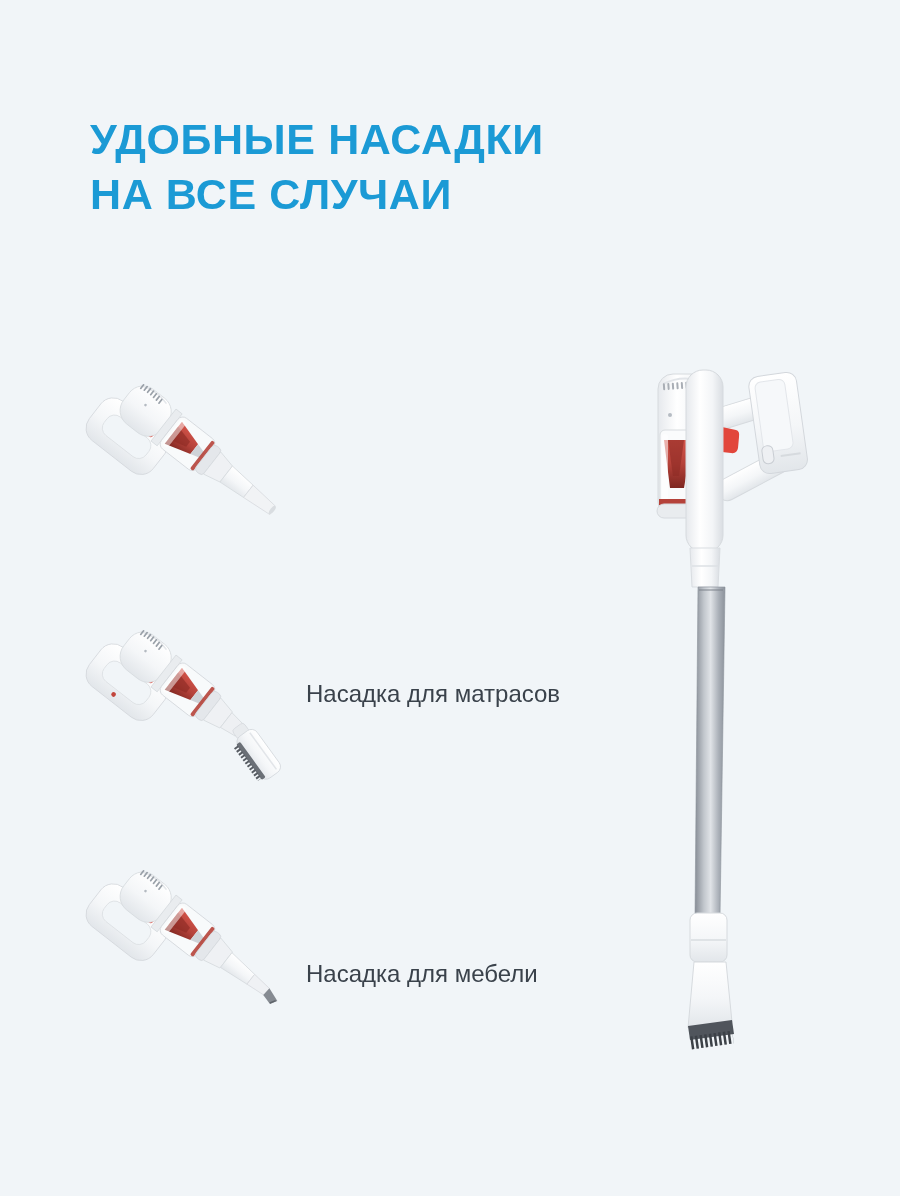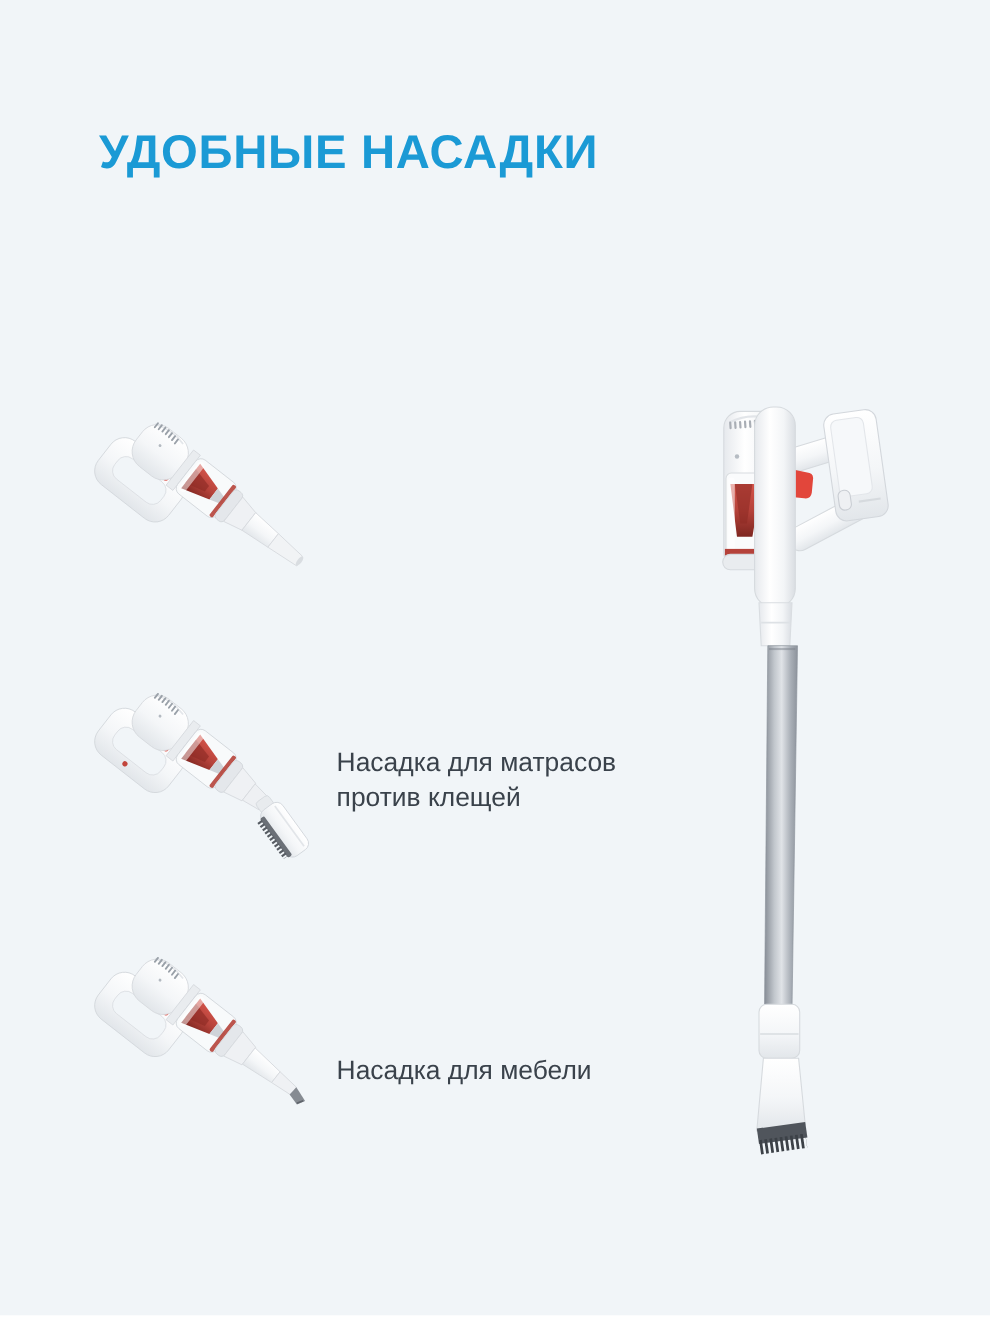--- a/index.html
+++ b/index.html
@@ -97,20 +97,21 @@
         <rect x="109" y="-23" width="5" height="46" rx="2" fill="#b5423a" opacity="0.9"></rect>
 
         <rect x="114" y="-21" width="13" height="42" rx="5" fill="#e4e7eb" stroke="#d2d6db" stroke-width="1"></rect>
         <path d="M 127,-18 L 150,-13 L 150,13 L 127,18 Z" fill="#eff1f4" stroke="#d6dade" stroke-width="1"></path>
       </g>
     </defs>
   </svg>
 
   <h1 class="title">
     <span>УДОБНЫЕ НАСАДКИ</span>
+    <span>НА ВСЕ СЛУЧАИ</span>
   </h1>
 
   <svg class="item-img img-1" width="210" height="168" viewBox="0 0 210 168">
     <g transform="translate(58,30) scale(0.78) rotate(38)">
       <use href="#hh-base"></use>
       <g>
         <path d="M 150,-13 L 186,-10 L 186,10 L 150,13 Z" fill="url(#gBody)" stroke="#d6dade" stroke-width="1"></path>
         <path d="M 186,-10 L 224,-6.5 L 226,6.5 L 186,10 Z" fill="#f1f3f5" stroke="#d8dbdf" stroke-width="1"></path>
         <ellipse cx="225" cy="0" rx="2.6" ry="6.4" fill="#d9dde1"></ellipse>
       </g>
@@ -128,21 +129,20 @@
           <rect x="178" y="-16" width="66" height="30" rx="9" fill="url(#gBody)" stroke="#d3d7dc" stroke-width="1"></rect>
           <path d="M 182,-8 L 240,-8" stroke="#e2e5e9" stroke-width="2" fill="none"></path>
           <rect x="184" y="9" width="56" height="6" rx="2" fill="#6b7077"></rect>
           <path d="M 186,17 L 238,17" stroke="#575c63" stroke-width="6" stroke-dasharray="2.5 2.2"></path>
         </g>
       </g>
     </g>
   </svg>
   <div class="item-label label-2">
     <span>Насадка для матрасов</span>
-    <span>против клещей</span>
   </div>
 
   <svg class="item-img img-3" width="210" height="170" viewBox="0 0 210 170">
     <g transform="translate(58,30) scale(0.78) rotate(38)">
       <use href="#hh-base"></use>
       <g>
         <path d="M 150,-12 L 190,-8 L 190,8 L 150,12 Z" fill="url(#gBody)" stroke="#d6dade" stroke-width="1"></path>
         <path d="M 190,-8 L 216,-5.5 L 218,5.5 L 190,8 Z" fill="#eff1f4" stroke="#d8dbdf" stroke-width="1"></path>
         <path d="M 216,-5.5 L 234,1 L 229,10 L 215,6 Z" fill="#868b92"></path>
         <path d="M 232,2 L 228,9" stroke="#5f646b" stroke-width="2"></path>

